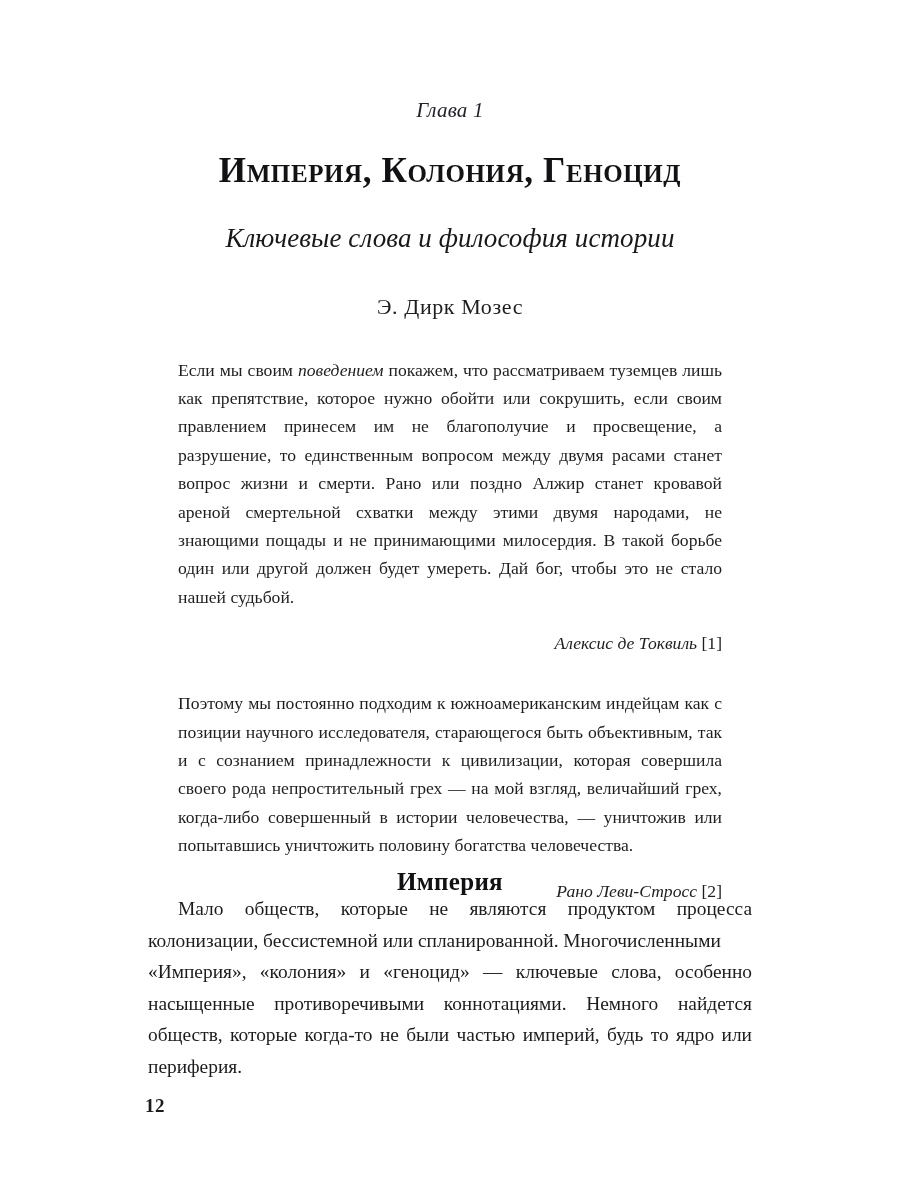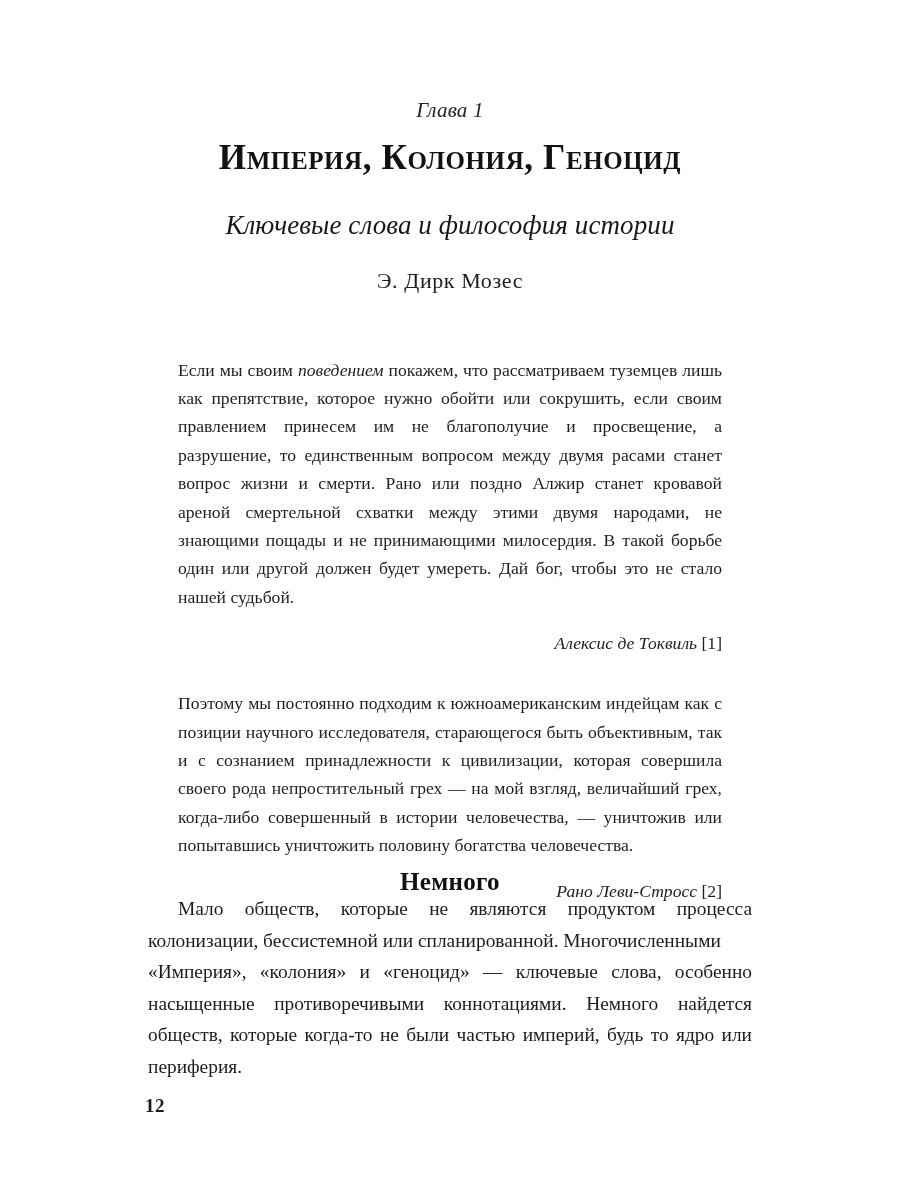--- a/index.html
+++ b/index.html
@@ -28,21 +28,21 @@
     text-align: center;
   }
   .chapter-label {
     font-style: italic;
     font-size: 21px;
     line-height: 28px;
     color: #23242a;
     letter-spacing: 0.2px;
   }
   .chapter-title {
-    margin-top: 13px;
+    margin-top: 26px;
     font-weight: bold;
     font-size: 35px;
     line-height: 42px;
     letter-spacing: 0.6px;
     color: #121214;
     white-space: nowrap;
   }
   
   .chapter-title .sc {
     font-variant: small-caps;
@@ -51,21 +51,21 @@
   .chapter-subtitle {
     margin-top: 29px;
     font-style: italic;
     font-size: 27px;
     line-height: 34px;
     color: #18181b;
     letter-spacing: 0.1px;
     white-space: nowrap;
   }
   .chapter-author {
-    margin-top: 24px;
+    margin-top: 37px;
     font-size: 22px;
     line-height: 30px;
     color: #1d1d20;
     letter-spacing: 0.6px;
   }
 
   
   .epigraphs {
     position: absolute;
     left: 178px;
@@ -171,21 +171,21 @@
     <p class="epigraph"><span>Если мы своим </span><em>поведением</em><span> покажем, что рассматриваем туземцев лишь как препятствие, которое нужно обойти или сокрушить, если своим правлением принесем им не благополучие и просвещение, а разрушение, то единственным вопросом между двумя расами станет вопрос жизни и смерти. Рано или поздно Алжир станет кровавой ареной смертельной схватки между этими двумя народами, не знающими пощады и не принимающими милосердия. В такой борьбе один или другой должен будет умереть. Дай бог, чтобы это не стало нашей судьбой.</span></p>
 
     <div class="epigraph-attrib"><span class="who">Алексис де Токвиль</span><span class="ref"> [1]</span></div>
 
     <p class="epigraph epigraph-block-2">Поэтому мы постоянно подходим к южноамериканским индейцам как с позиции научного исследователя, старающегося быть объективным, так и с сознанием принадлежности к цивилизации, которая совершила своего рода непростительный грех — на мой взгляд, величайший грех, когда-либо совершенный в истории человечества, — уничтожив или попытавшись уничтожить половину богатства человечества.</p>
 
     <div class="epigraph-attrib"><span class="who">Рано Леви-Стросс</span><span class="ref"> [2]</span></div>
 
   </div>
 
-  <h2 class="section-heading">Немного</h2>
+  <h2 class="section-heading">Империя</h2>
 
   <div class="body-copy">
     <p class="body-para indent">Мало обществ, которые не являются продуктом процесса колонизации, бессистемной или спланированной. Многочисленными</p>
     <p class="body-para">«Империя», «колония» и «геноцид» — ключевые слова, особенно насыщенные противоречивыми коннотациями. Немного найдется обществ, которые когда-то не были частью империй, будь то ядро или периферия.</p>
   </div>
 
   <div class="folio">12</div>
 
 </div>
 

